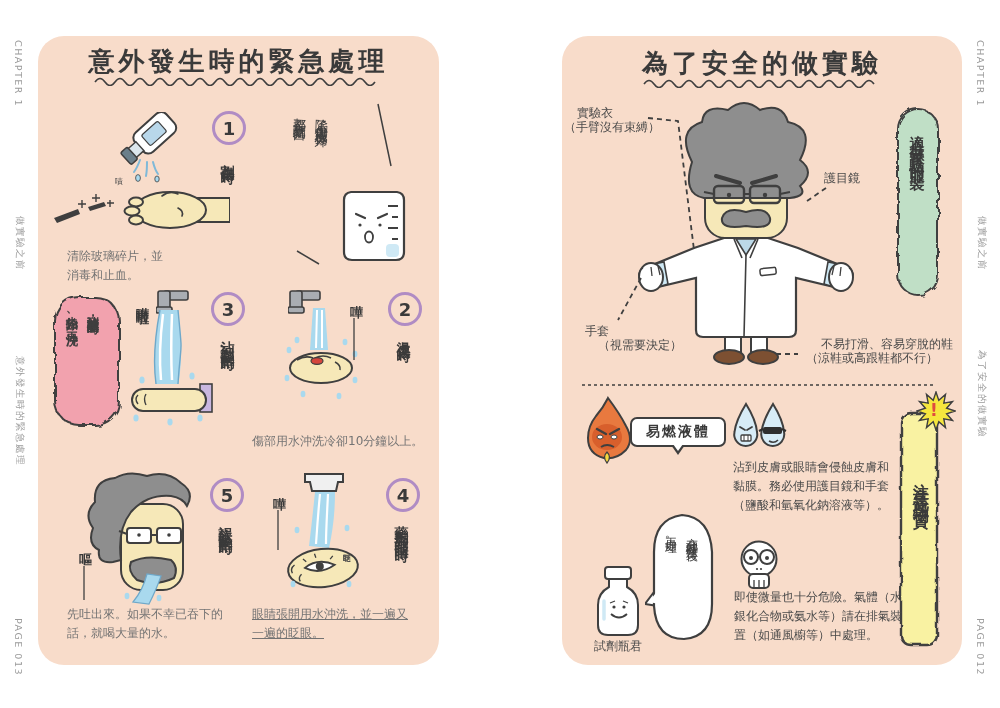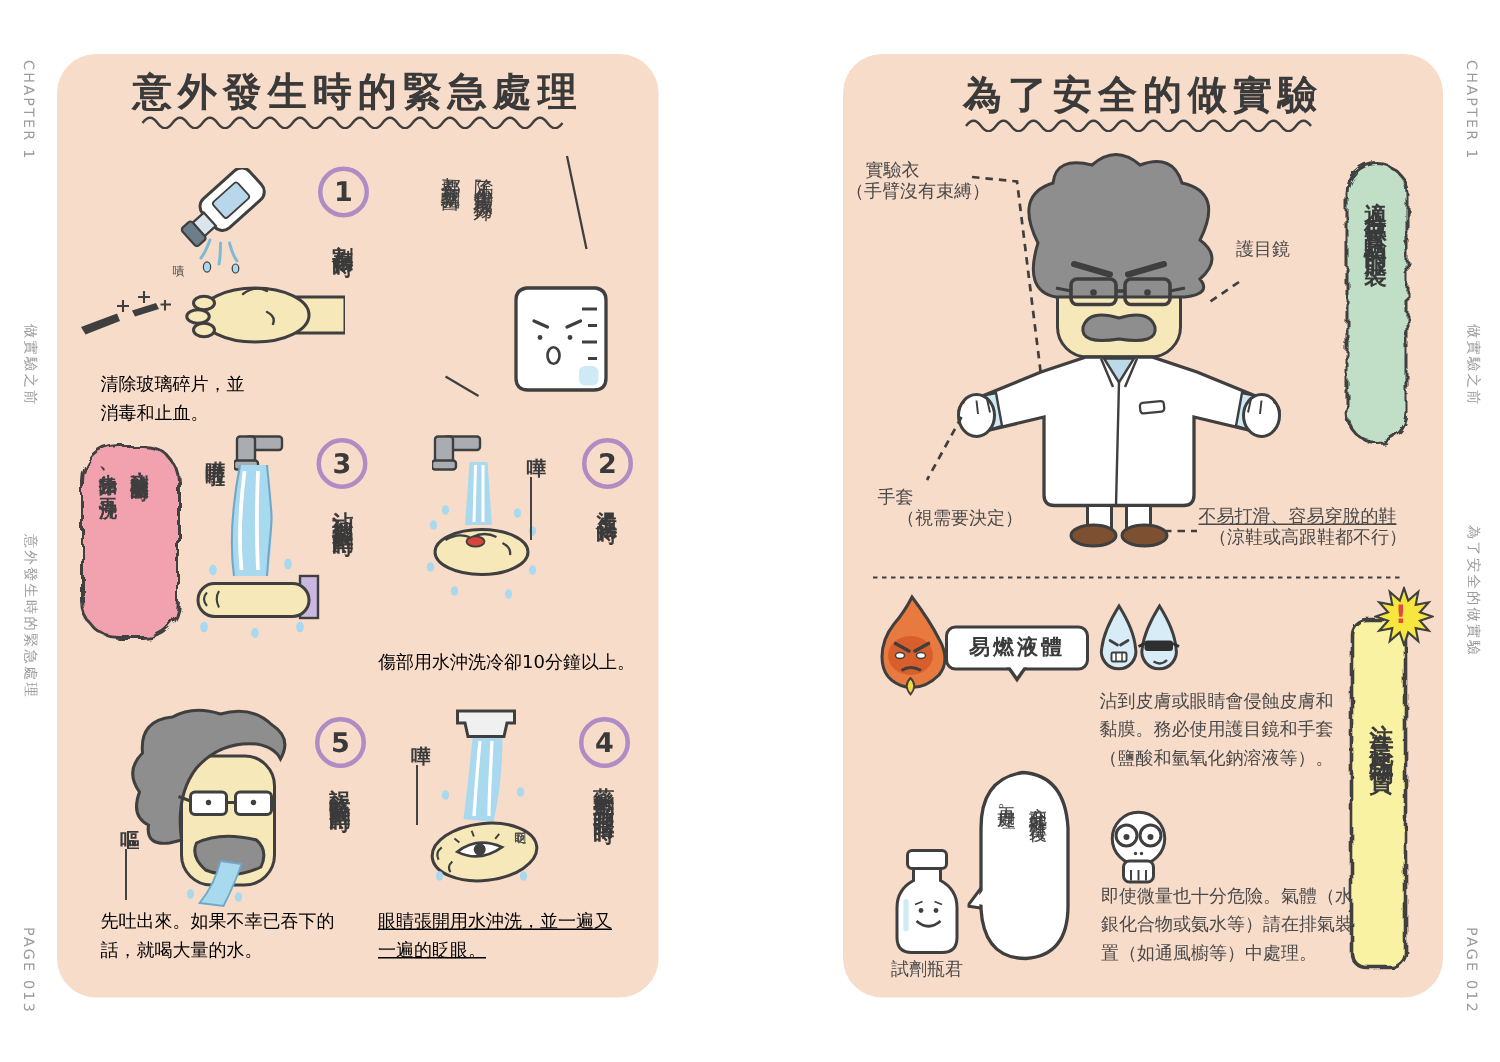--- a/index.html
+++ b/index.html
@@ -7,21 +7,21 @@
         font-family:"DejaVu Sans","Liberation Sans",sans-serif;color:#3f3f3f;}
   .card{position:absolute;background:#f8dcca;border-radius:26px;}
   .abs{position:absolute;}
   .title{position:absolute;text-align:center;font-weight:bold;font-size:26px;letter-spacing:4px;color:#3a3a3a;}
   .side{position:absolute;writing-mode:vertical-rl;text-orientation:sideways;
         color:#9b9b9b;font-size:9.5px;letter-spacing:1.5px;}
   .stepnum{position:absolute;width:28px;height:28px;border-radius:50%;border:3px solid #b08cc4;
            display:flex;align-items:center;justify-content:center;font-weight:bold;font-size:18px;color:#3a3a3a;}
   .steplabel{position:absolute;writing-mode:vertical-rl;font-weight:bold;font-size:14px;
              letter-spacing:4px;color:#3a3a3a;}
-  .caption{position:absolute;font-size:12px;line-height:1.55;color:#000000;}
+  .caption{position:absolute;font-size:12px;line-height:1.55;color:#737373;}
   .sound{position:absolute;writing-mode:vertical-rl;font-weight:bold;font-size:13px;color:#3a3a3a;letter-spacing:2px;}
   .tinysound{position:absolute;writing-mode:vertical-rl;font-size:8px;color:#4a4a4a;}
   .handnote{position:absolute;writing-mode:vertical-rl;font-size:13px;letter-spacing:2px;color:#3f3f3f;transform:rotate(2deg);}
   .handnote div{padding:0 2px;}
   .blobtext{position:absolute;writing-mode:vertical-rl;font-size:12px;font-weight:600;letter-spacing:1px;color:#3f3f3f;}
   .blobtext div{padding:0 2px;}
   .lbl{position:absolute;font-size:12px;color:#4a4a4a;line-height:1.35;}
   .tag{position:absolute;background:#ffffff;border:2px solid #3f3f3f;border-radius:7px;
        display:flex;align-items:center;justify-content:center;font-weight:bold;font-size:14px;
        letter-spacing:2px;color:#3a3a3a;}
@@ -202,24 +202,24 @@
   <div class="side" style="left:975px;top:350px;">為了安全的做實驗</div>
   <div class="side" style="left:975px;top:618px;">PAGE 012</div>
 
   <div class="title" style="left:562px;top:46px;width:400px;">為了安全的做實驗</div>
   <svg class="abs" style="left:642px;top:78px;" width="240" height="10" viewBox="0 0 240 10">
     <path d="M2,6 q5,-7 10,0 t10,0 t10,0 t10,0 t10,0 t10,0 t10,0 t10,0 t10,0 t10,0 t10,0 t10,0 t10,0 t10,0 t10,0 t10,0 t10,0 t10,0 t10,0 t10,0 t10,0 t10,0 t10,0" fill="none" stroke="#3f3f3f" stroke-width="1.6"></path>
   </svg>
 
   <div class="lbl" style="left:577px;top:105px;font-family:Liberation Serif, serif;">實驗衣</div>
   <div class="lbl" style="left:564px;top:119px;">（手臂沒有束縛）</div>
-  <div class="lbl" style="left:824px;top:158px;">護目鏡</div>
+  <div class="lbl" style="left:824px;top:170px;">護目鏡</div>
   <div class="lbl" style="left:585px;top:323px;">手套</div>
   <div class="lbl" style="left:598px;top:337px;">（視需要決定）</div>
-  <div class="lbl" style="left:799px;top:336px;text-decoration:underline;">不易打滑、容易穿脫的鞋</div>
+  <div class="lbl" style="left:821px;top:336px;">不易打滑、容易穿脫的鞋</div>
   <div class="lbl" style="left:806px;top:350px;">（涼鞋或高跟鞋都不行）</div>
 
   <svg class="abs" style="left:630px;top:100px;" width="232" height="266" viewBox="0 0 232 266">
     <rect x="75" y="42" width="82" height="96" rx="20" fill="#f6e8b8" stroke="#3f3f3f" stroke-width="2"></rect>
     <rect x="64" y="76" width="13" height="18" rx="5" fill="#f6e8b8" stroke="#3f3f3f" stroke-width="2"></rect>
     <rect x="155" y="76" width="13" height="18" rx="5" fill="#f6e8b8" stroke="#3f3f3f" stroke-width="2"></rect>
     <path d="M62,62 Q46,30 72,22 Q74,4 98,10 Q114,-4 130,10 Q152,2 158,22 Q186,28 170,60 Q186,72 170,86 Q178,96 160,98 L74,98 Q52,94 62,62 Z" fill="#8e8e8e" stroke="#3f3f3f" stroke-width="2"></path>
     <path d="M86,76 l24,7 M146,76 l-24,7" stroke="#3f3f3f" stroke-width="4" stroke-linecap="round"></path>
     <rect x="84" y="86" width="30" height="17" rx="4" fill="none" stroke="#3f3f3f" stroke-width="2.4"></rect>
     <rect x="120" y="86" width="30" height="17" rx="4" fill="none" stroke="#3f3f3f" stroke-width="2.4"></rect>

